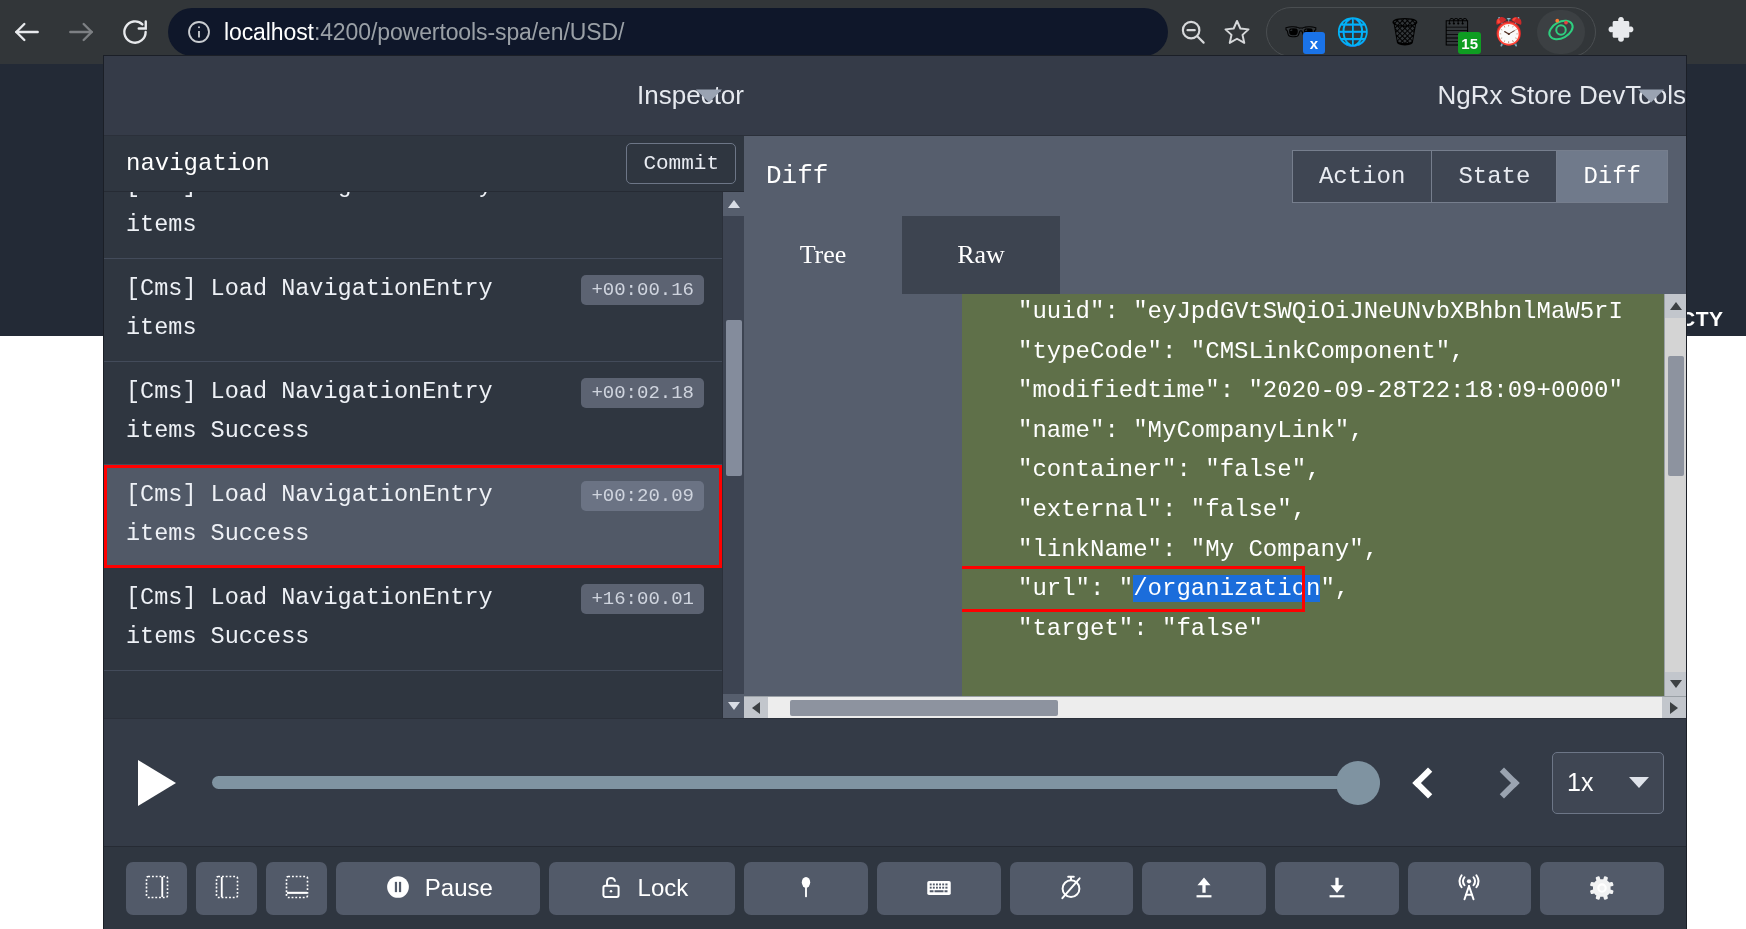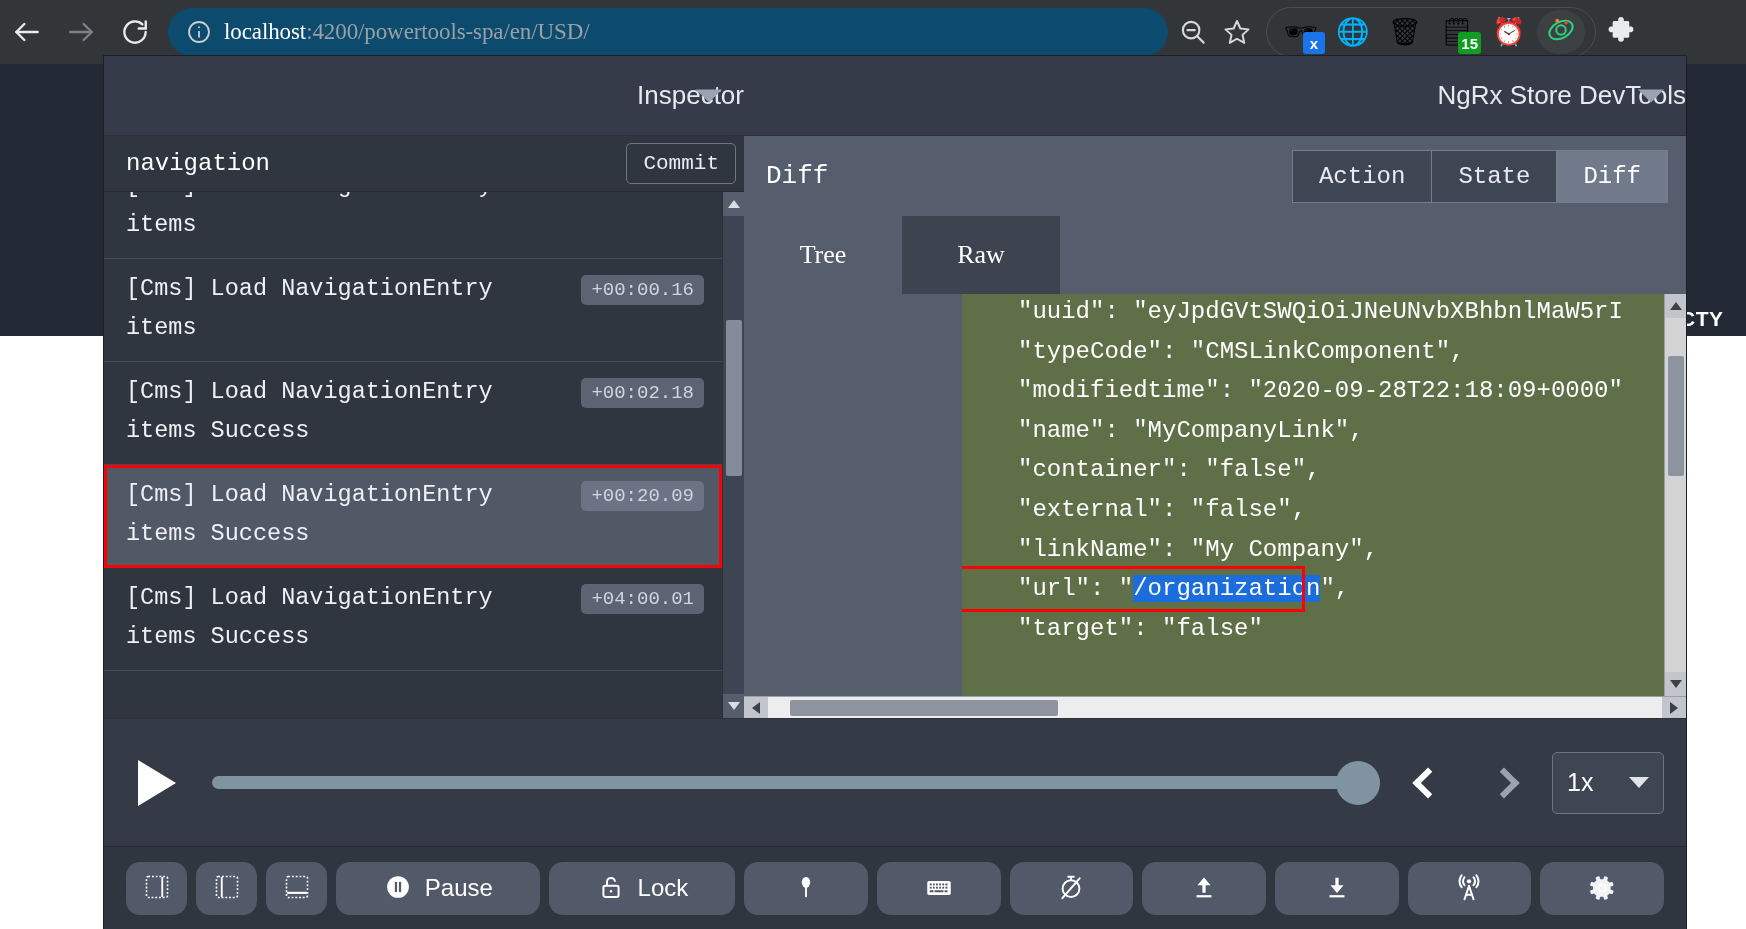--- a/index.html
+++ b/index.html
@@ -17,22 +17,22 @@
     background: #323639; display: flex; align-items: center;
   }
   .nav-btn {
     width: 54px; height: 54px; display: flex; align-items: center; justify-content: center;
     color: #e8eaed; flex: 0 0 auto;
   }
   .nav-btn.disabled { color: #7d8084; }
   .nav-btn svg { display: block; }
   .omnibox {
     margin-left: 6px; height: 48px; flex: 1 1 auto; max-width: 1000px;
-    background: #0c4a6e; border-radius: 24px; display: flex; align-items: center;
-    padding: 0 14px 0 18px; position: relative; font-family: Liberation Serif, serif;
+    background: #0f172a; border-radius: 24px; display: flex; align-items: center;
+    padding: 0 14px 0 18px; position: relative;
   }
   .omni-info { width: 26px; height: 26px; flex: 0 0 auto; color: #c9ccd0; margin-right: 12px; }
   .omni-url {
     font-size: 23px; color: #9aa0a6; white-space: nowrap; overflow: hidden;
     letter-spacing: -0.1px; flex: 1 1 auto;
   }
   .omni-url .host { color: #ffffff; }
   .omni-right { display: flex; align-items: center; gap: 14px; margin-left: 10px; }
   .omni-icon { width: 30px; height: 30px; color: #d6d8da; }
   .ext-tray {
@@ -237,21 +237,21 @@
     width: 0; height: 0; border-left: 10px solid transparent; border-right: 10px solid transparent;
     border-top: 11px solid #dfe3ea;
   }
 
   
   .bottom-bar {
     height: 83px; flex: 0 0 auto; display: flex; align-items: center;
     background: #2f3640; padding: 0 22px; gap: 9px; border-top: 1px solid #262b34;
   }
   .tool-btn {
-    height: 53px; background: #525a69; border: none; border-radius: 14px;
+    height: 53px; background: #525a69; border: none; border-radius: 7px;
     display: flex; align-items: center; justify-content: center; gap: 12px;
     color: #ffffff; cursor: pointer; padding: 0 16px; flex: 1 1 auto;
   }
   .tool-btn.square { flex: 0 0 auto; width: 61px; padding: 0; }
   .tool-label { font-size: 24px; color: #ffffff; font-family: "Liberation Sans", sans-serif; }
   .tool-ico { width: 30px; height: 30px; display: block; }
 </style>
 </head>
 <body>
 
@@ -389,21 +389,21 @@
               <div class="action-time">+00:02.18</div>
             </div>
 
             <div class="action-item alt highlighted">
               <div class="action-text">[Cms] Load NavigationEntry items Success</div>
               <div class="action-time">+00:20.09</div>
             </div>
 
             <div class="action-item">
               <div class="action-text">[Cms] Load NavigationEntry items Success</div>
-              <div class="action-time">+04:00.01</div>
+              <div class="action-time">+16:00.01</div>
             </div>
 
           </div>
 
           <div class="vscroll">
             <div class="vscroll-btn up">
                 <span class="vscroll-tri up"></span>
               </div>
             <div class="vscroll-thumb" style="top:128px;height:156px;"></div>
             <div class="vscroll-btn down">

